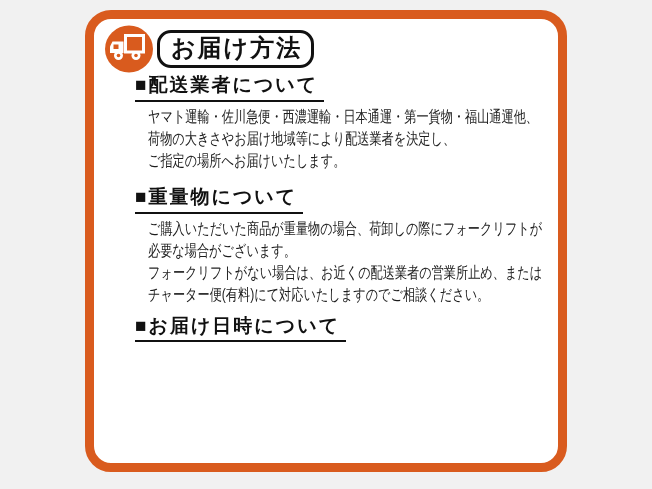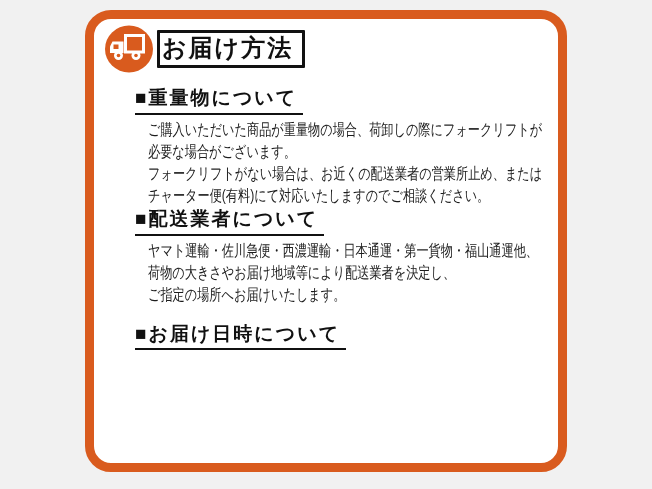--- a/index.html
+++ b/index.html
@@ -31,37 +31,37 @@
     margin: 6px 0 0 11px;
   }
   .truck-badge {
     width: 48px;
     height: 48px;
     flex: 0 0 48px;
     display: block;
   }
   .title-box {
     border: 3px solid #111111;
-    border-radius: 1px;
-    padding: 2px 9px 4px 2px;
+    border-radius: 14px;
+    padding: 2px 9px 4px 11px;
     font-size: 24px;
     font-weight: bold;
     letter-spacing: 2px;
     color: #111111;
     background: #ffffff;
     line-height: 1.1;
     white-space: nowrap;
   }
   .sections {
     margin-left: 41px;
     margin-right: 10px;
   }
   .section { margin-top: 13px; }
   .section.first { margin-top: 0; }
-  .section.last { margin-top: 16px; }
+  .section.last { margin-top: 8px; }
   .sec-head {
     display: inline-block;
     margin: 0;
     font-size: 19px;
     font-weight: bold;
     letter-spacing: 2px;
     color: #111111;
     border-bottom: 2px solid #111111;
     padding: 0 6px 3px 0;
     line-height: 1.25;
@@ -95,36 +95,36 @@
         <circle cx="13.5" cy="30.5" r="1.8" fill="#d95b1e"></circle>
         <circle cx="31" cy="30.5" r="4.5" fill="#ffffff"></circle>
         <circle cx="31" cy="30.5" r="1.8" fill="#d95b1e"></circle>
       </svg>
     </span>
     <div class="title-box">お届け方法</div>
   </div>
 
   <div class="sections">
 
+    <section class="section first">
+      <h2 class="sec-head">■配送業者について</h2>
+      <div class="sec-body">
+        <div class="line">ヤマト運輸・佐川急便・西濃運輸・日本通運・第一貨物・福山通運他、</div>
+        <div class="line">荷物の大きさやお届け地域等により配送業者を決定し、</div>
+        <div class="line">ご指定の場所へお届けいたします。</div>
+      </div>
+    </section>
+
     <section class="section">
       <h2 class="sec-head">■重量物について</h2>
       <div class="sec-body">
         <div class="line">ご購入いただいた商品が重量物の場合、荷卸しの際にフォークリフトが</div>
         <div class="line">必要な場合がございます。</div>
         <div class="line">フォークリフトがない場合は、お近くの配送業者の営業所止め、または</div>
         <div class="line">チャーター便(有料)にて対応いたしますのでご相談ください。</div>
-      </div>
-    </section>
-
-    <section class="section first">
-      <h2 class="sec-head">■配送業者について</h2>
-      <div class="sec-body">
-        <div class="line">ヤマト運輸・佐川急便・西濃運輸・日本通運・第一貨物・福山通運他、</div>
-        <div class="line">荷物の大きさやお届け地域等により配送業者を決定し、</div>
-        <div class="line">ご指定の場所へお届けいたします。</div>
       </div>
     </section>
 
     <section class="section last">
       <h2 class="sec-head">■お届け日時について</h2>
     </section>
 
   </div>
 </div>
 

